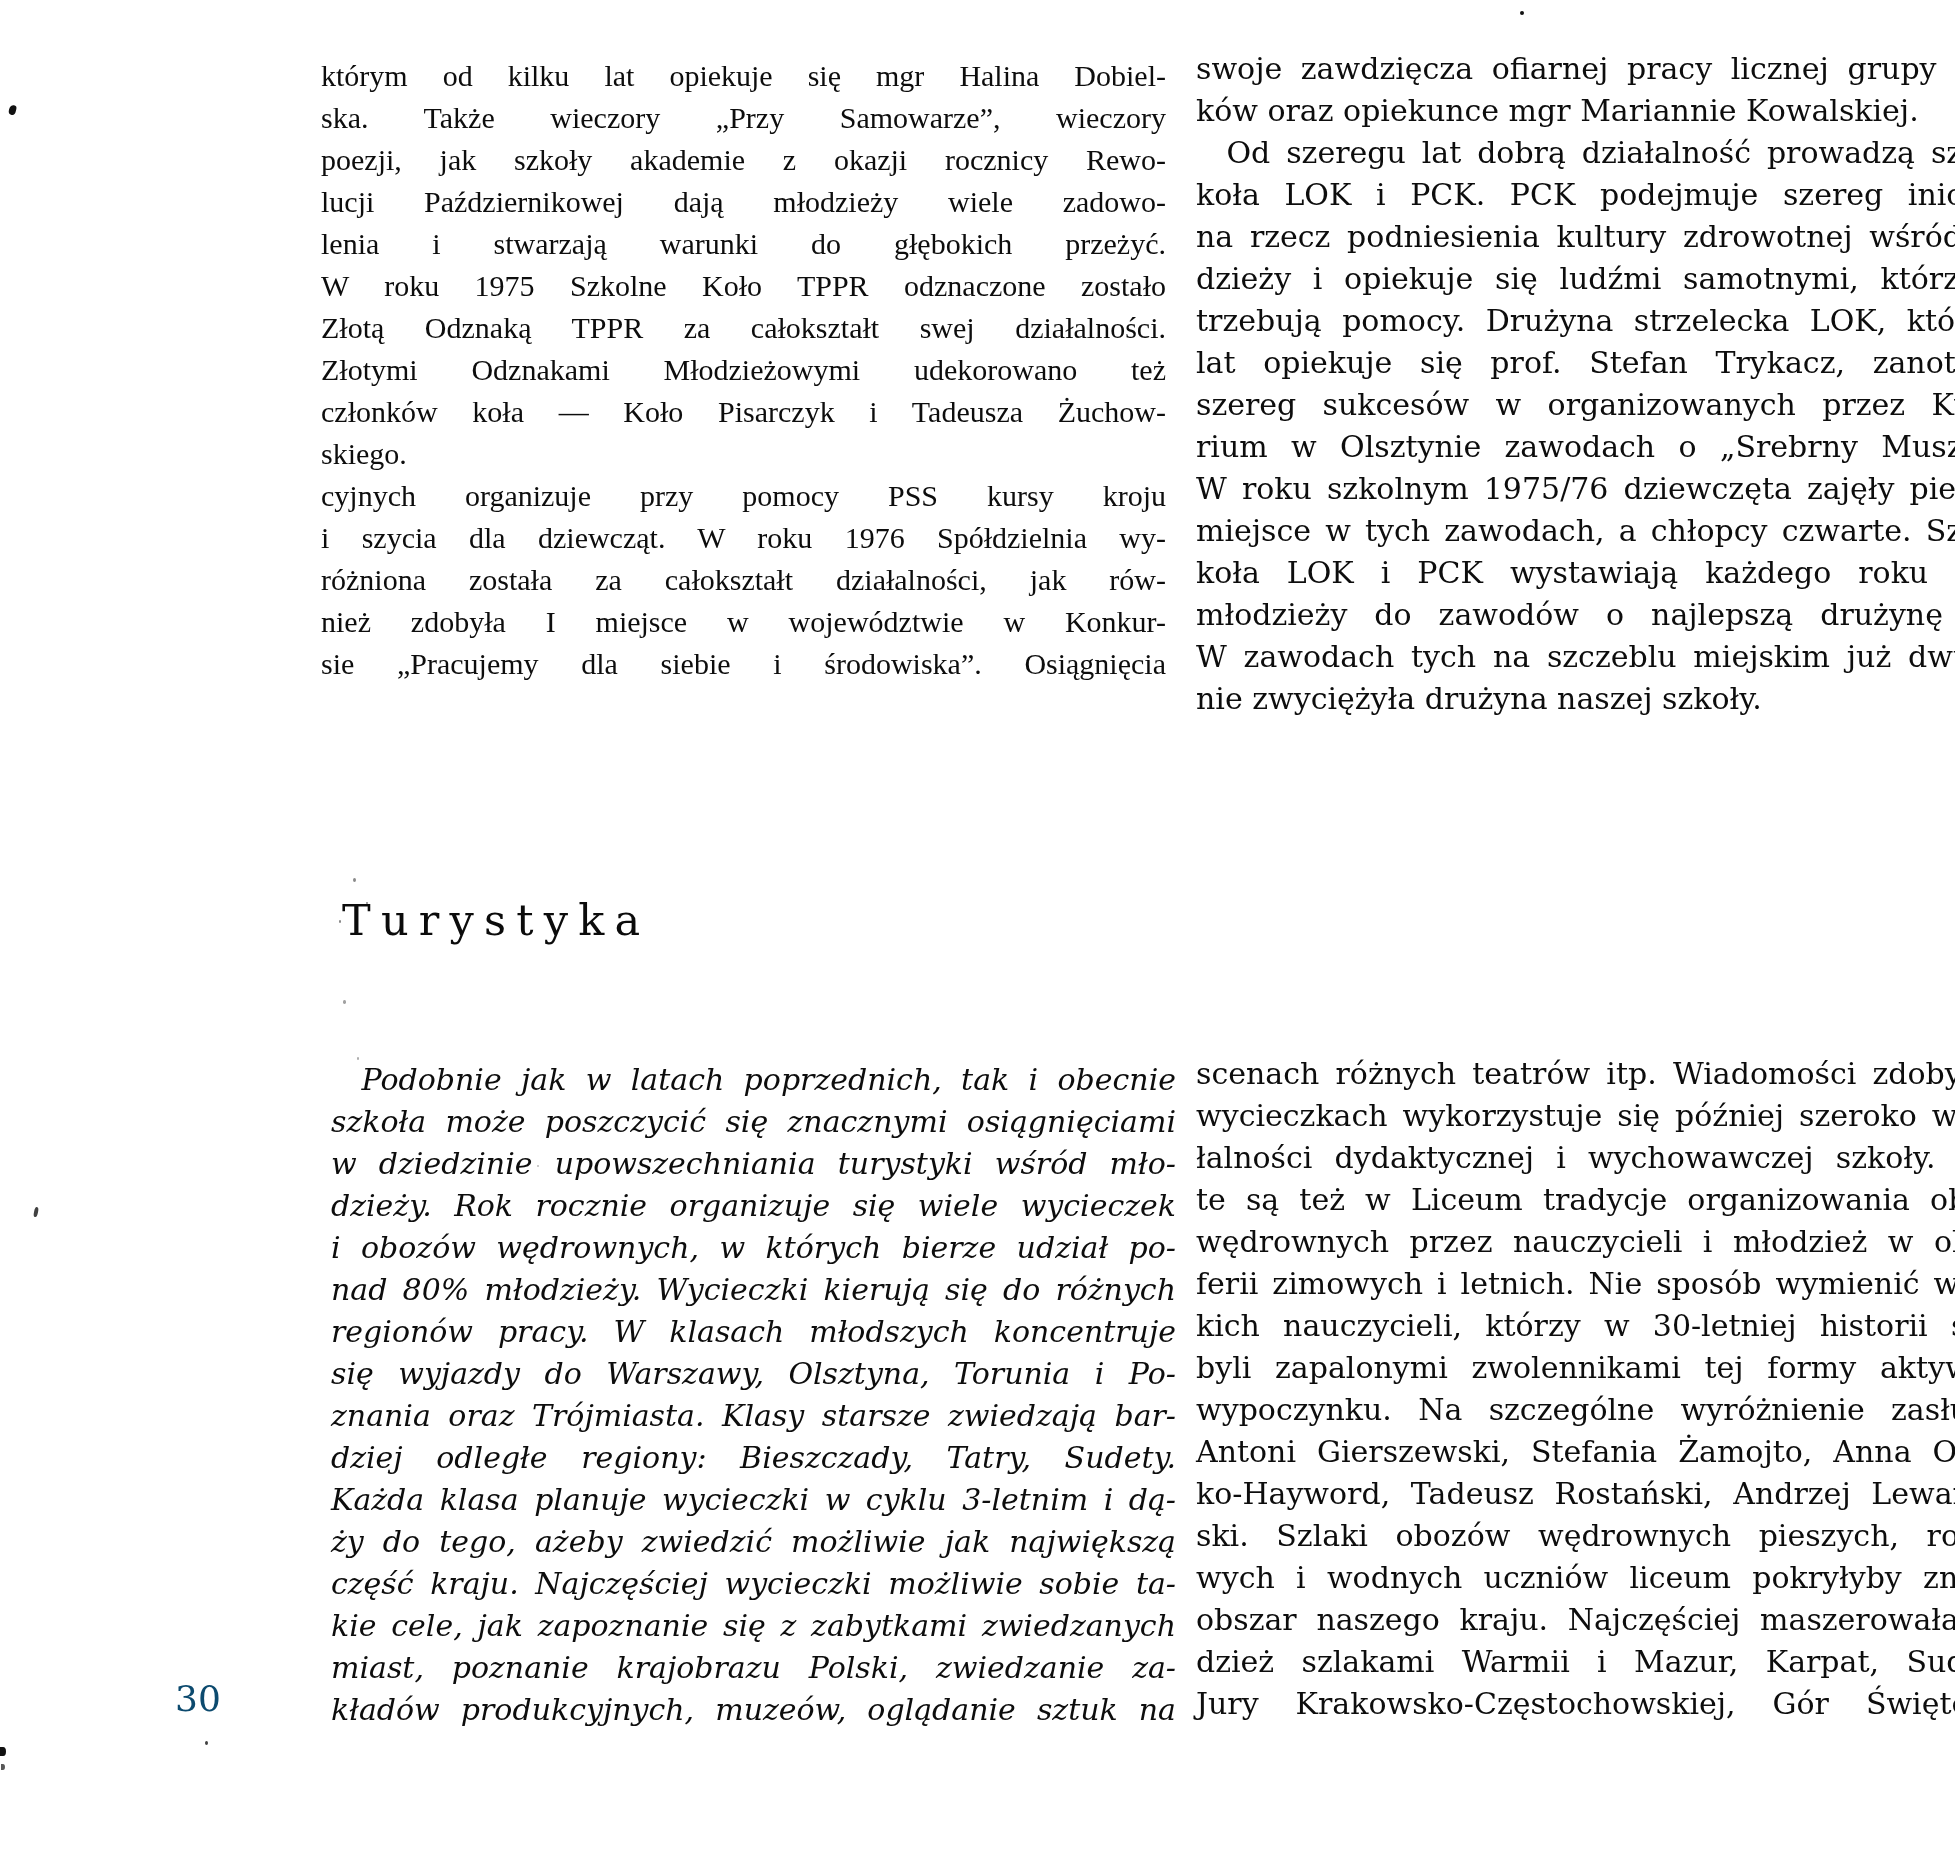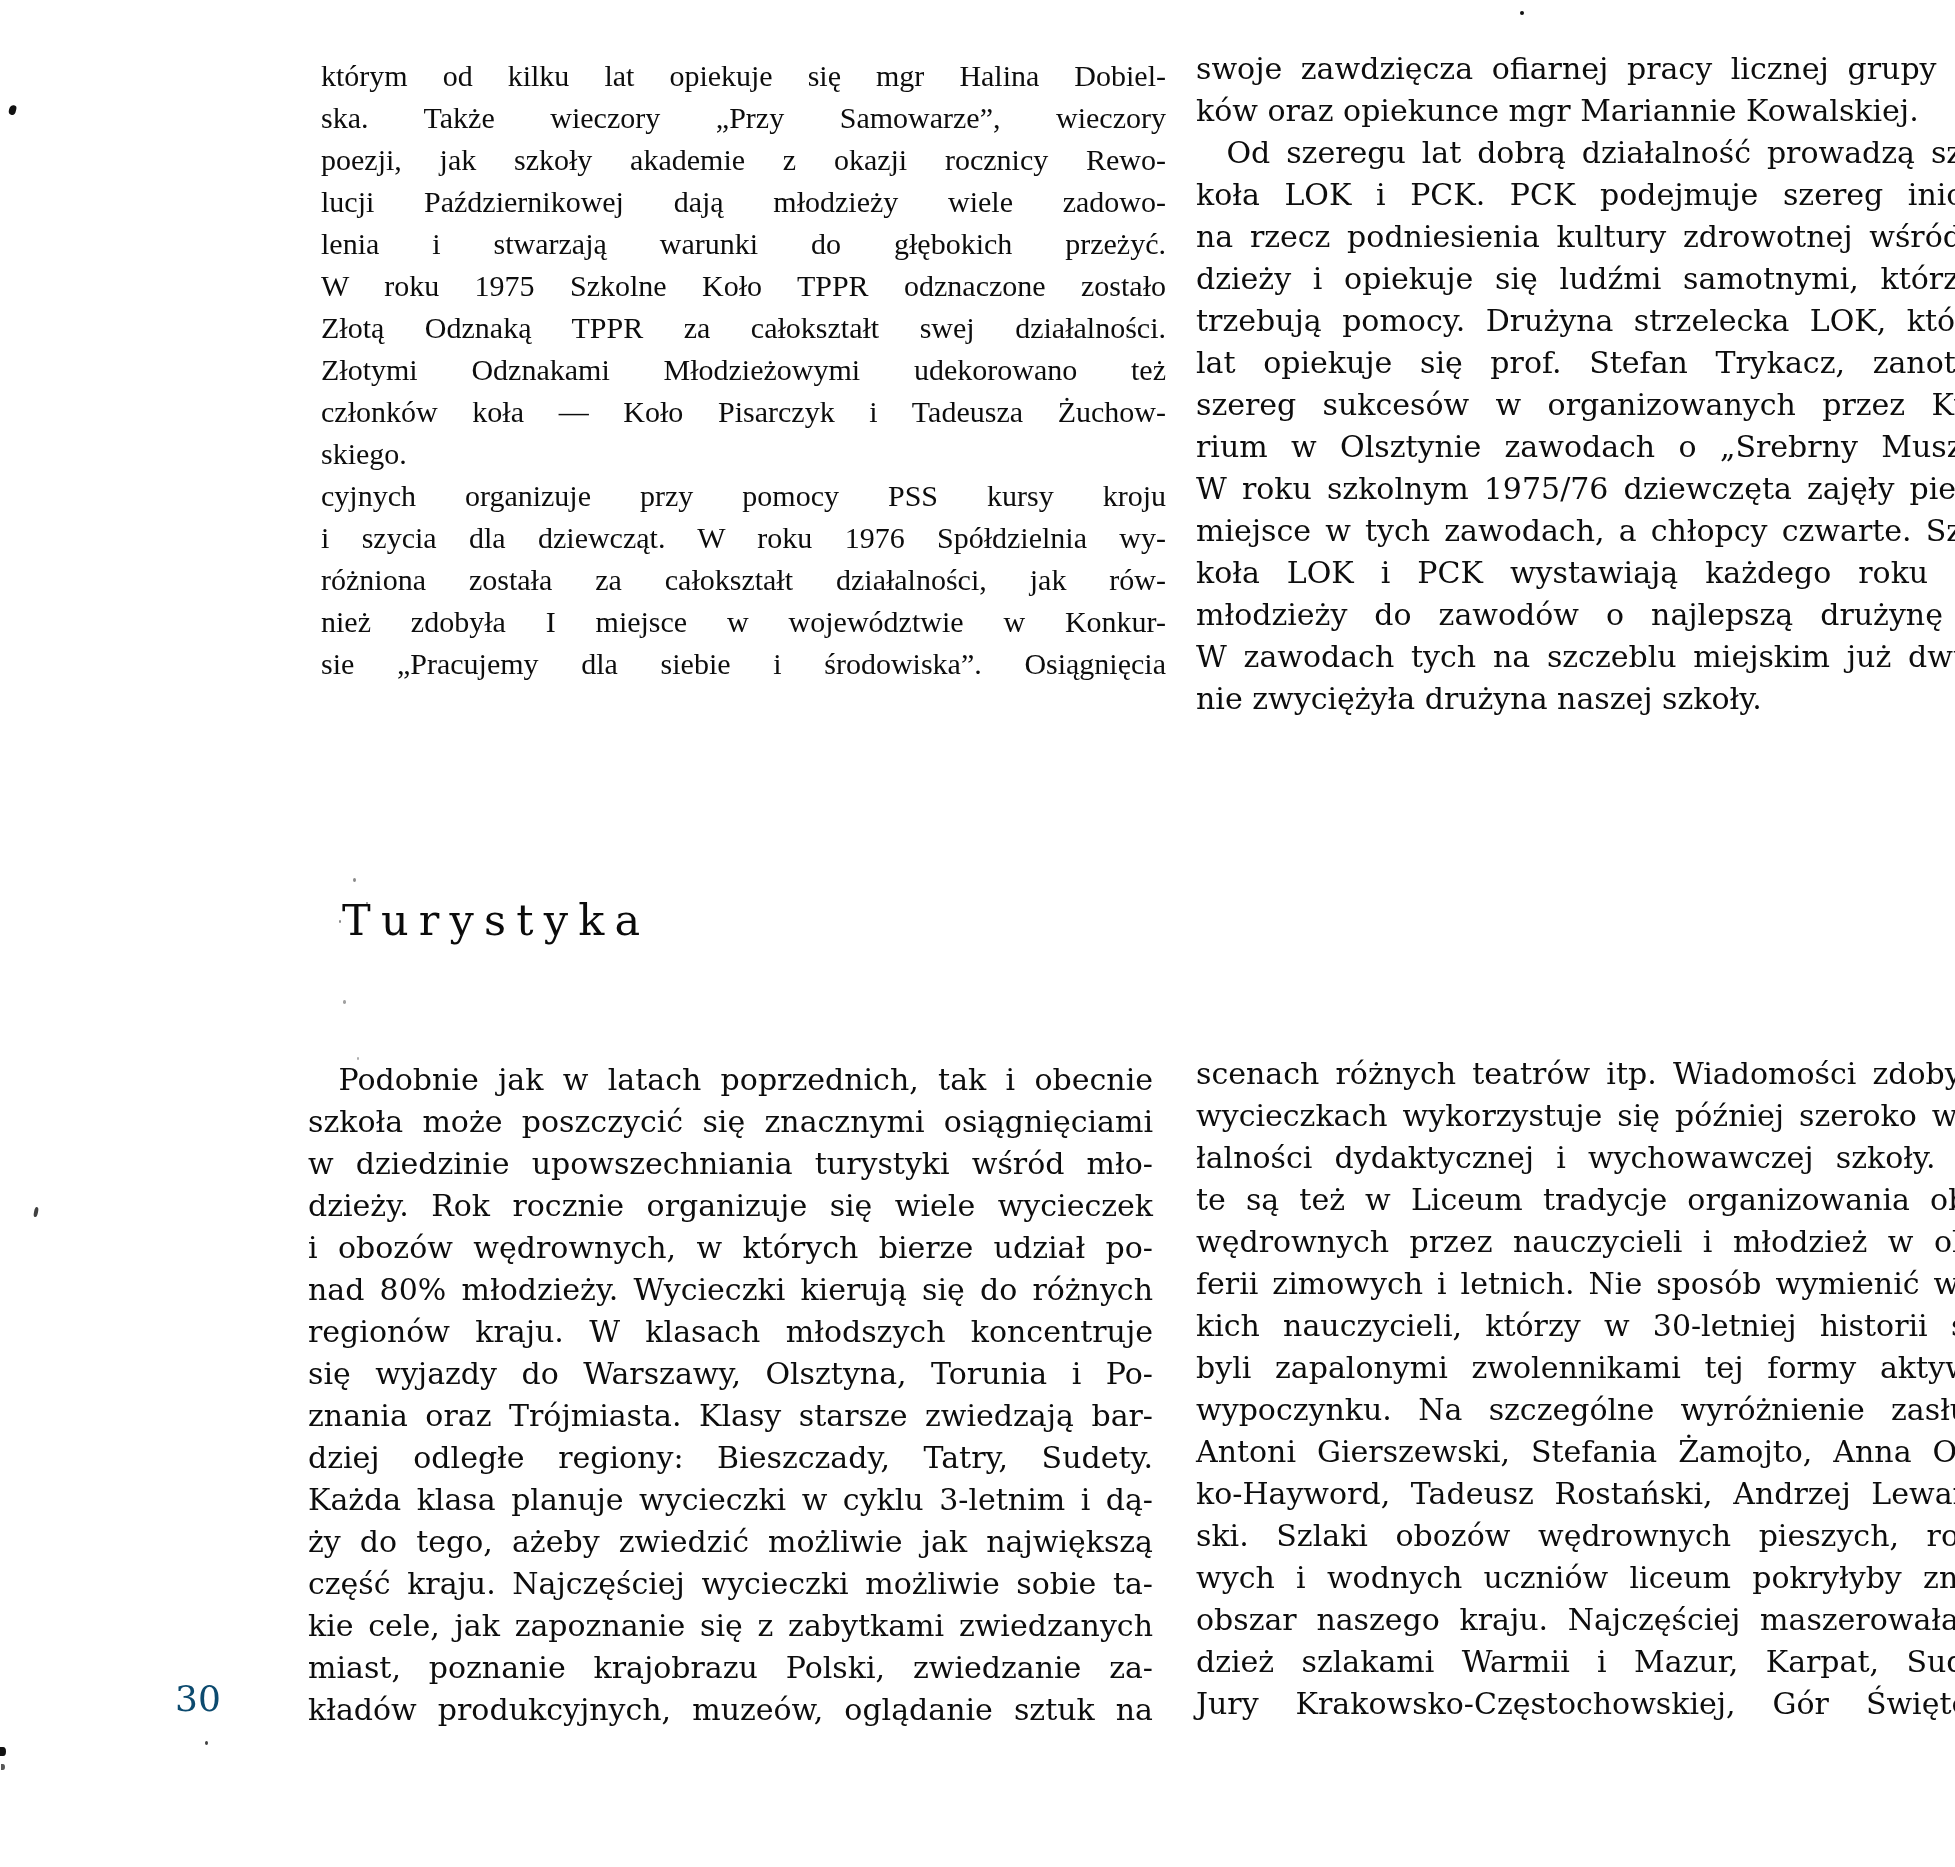--- a/index.html
+++ b/index.html
@@ -20,21 +20,21 @@
     inset: 0;
     background: #ffffff;
   }
   .column {
     position: absolute;
     font-size: 30px;
     line-height: 42px;
   }
   #col-top-left     { left: 321px;  top: 55px;  width: 845px; font-family: Liberation Serif, serif; }
   #col-top-right    { left: 1196px; top: 48px;  width: 849px; }
-  #col-bottom-left  { left: 308px;  top: 1059px; width: 845px; }
+  #col-bottom-left  { left: 331px;  top: 1059px; width: 845px; font-style: italic; }
   #col-bottom-right { left: 1196px; top: 1053px; width: 849px; }
   .line {
     height: 42px;
     text-align: justify;
     text-align-last: justify;
   }
   .line.indent   { text-indent: 30.5px; }
   .line.para-end { text-align: left; text-align-last: left; }
   .heading {
     position: absolute;
@@ -115,21 +115,21 @@
 
   <h1 class="heading">Turystyka</h1>
 
   <div id="col-bottom-left" class="column">
       <div class="line indent">Podobnie jak w latach poprzednich, tak i obecnie</div>
       <div class="line">szkoła może poszczycić się znacznymi osiągnięciami</div>
       <div class="line">w dziedzinie upowszechniania turystyki wśród mło-</div>
       <div class="line">dzieży. Rok rocznie organizuje się wiele wycieczek</div>
       <div class="line">i obozów wędrownych, w których bierze udział po-</div>
       <div class="line">nad 80% młodzieży. Wycieczki kierują się do różnych</div>
-      <div class="line">regionów kraju. W klasach młodszych koncentruje</div>
+      <div class="line">regionów pracy. W klasach młodszych koncentruje</div>
       <div class="line">się wyjazdy do Warszawy, Olsztyna, Torunia i Po-</div>
       <div class="line">znania oraz Trójmiasta. Klasy starsze zwiedzają bar-</div>
       <div class="line">dziej odległe regiony: Bieszczady, Tatry, Sudety.</div>
       <div class="line">Każda klasa planuje wycieczki w cyklu 3-letnim i dą-</div>
       <div class="line">ży do tego, ażeby zwiedzić możliwie jak największą</div>
       <div class="line">część kraju. Najczęściej wycieczki możliwie sobie ta-</div>
       <div class="line">kie cele, jak zapoznanie się z zabytkami zwiedzanych</div>
       <div class="line">miast, poznanie krajobrazu Polski, zwiedzanie za-</div>
       <div class="line">kładów produkcyjnych, muzeów, oglądanie sztuk na</div>
     </div>

